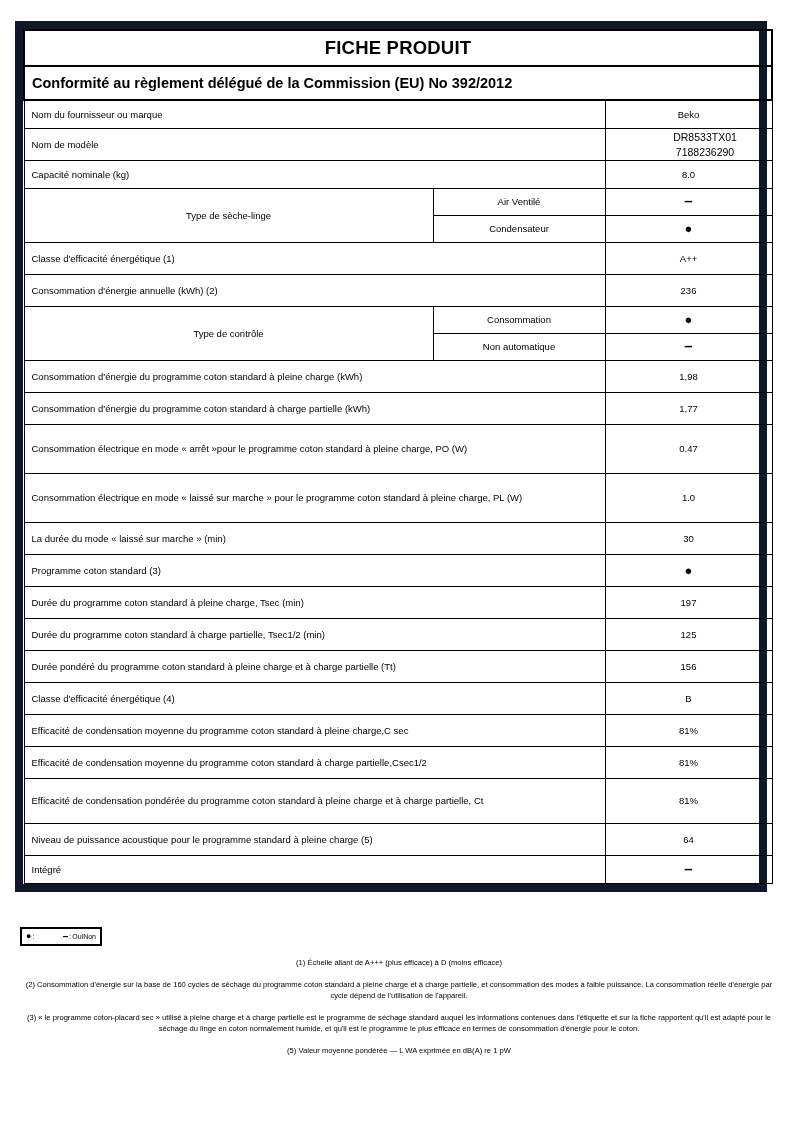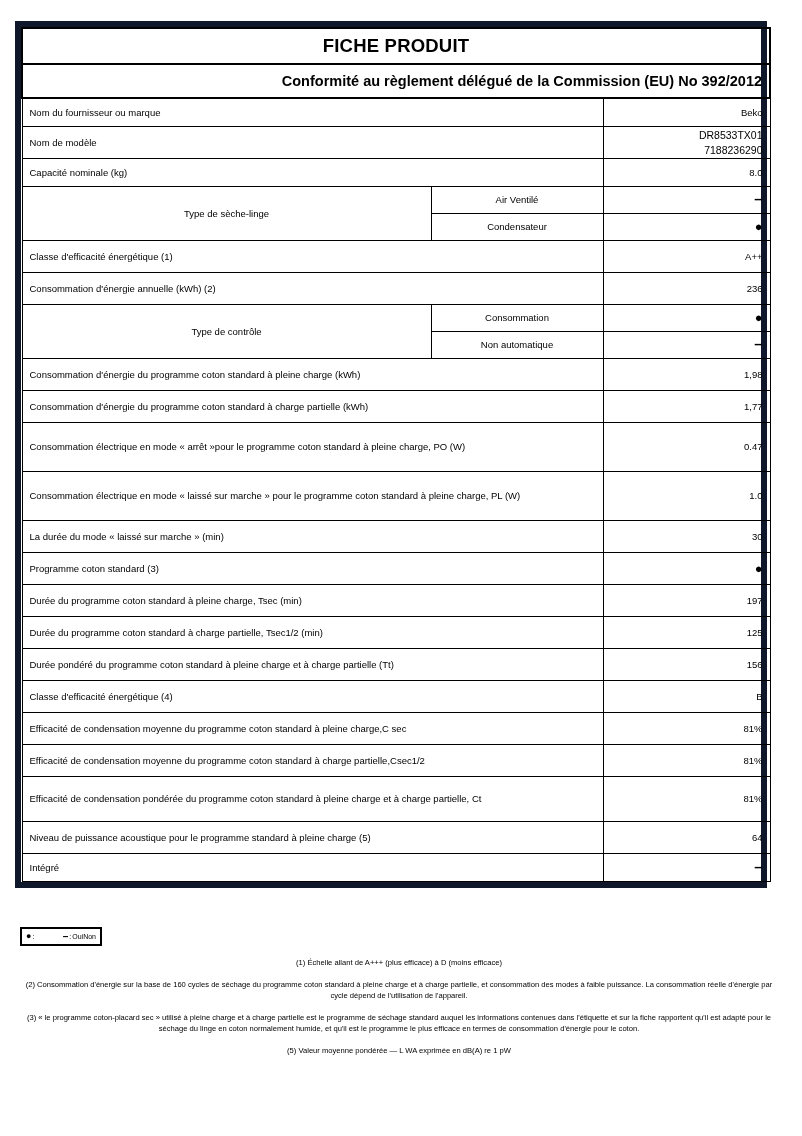--- a/index.html
+++ b/index.html
@@ -20,21 +20,21 @@
     height: 1136px;
     box-sizing: border-box;
   }
 
   
   .sheet {
     position: absolute;
     left: 15px;
     top: 21px;
     width: 752px;
-    border: 6px solid #0f172a;
+    border: 8px solid #0f172a;
     border-collapse: collapse;
     box-sizing: border-box;
   }
   .sheet table {
     width: 100%;
     border-collapse: collapse;
     table-layout: fixed;
   }
   .sheet td {
     border: 1px solid #000;
@@ -47,33 +47,33 @@
   
   .row-title td {
     text-align: center;
     font-size: 18.5px;
     font-weight: bold;
     height: 34px;
     letter-spacing: 0.2px;
     border-width: 2px;
   }
   .row-subtitle td {
-    text-align: right;
+    text-align: left;
     font-size: 14.5px;
     font-weight: bold;
     height: 32px;
     border-width: 2px;
   }
 
   
   .lbl {
     text-align: left;
   }
   .val {
-    text-align: right;
+    text-align: center;
     font-size: 11.5px;
   }
   .val.small {
     font-size: 10.5px;
     line-height: 1.35;
     padding-left: 40px;
   }
   .mid {
     text-align: center;
     font-size: 11.5px;

